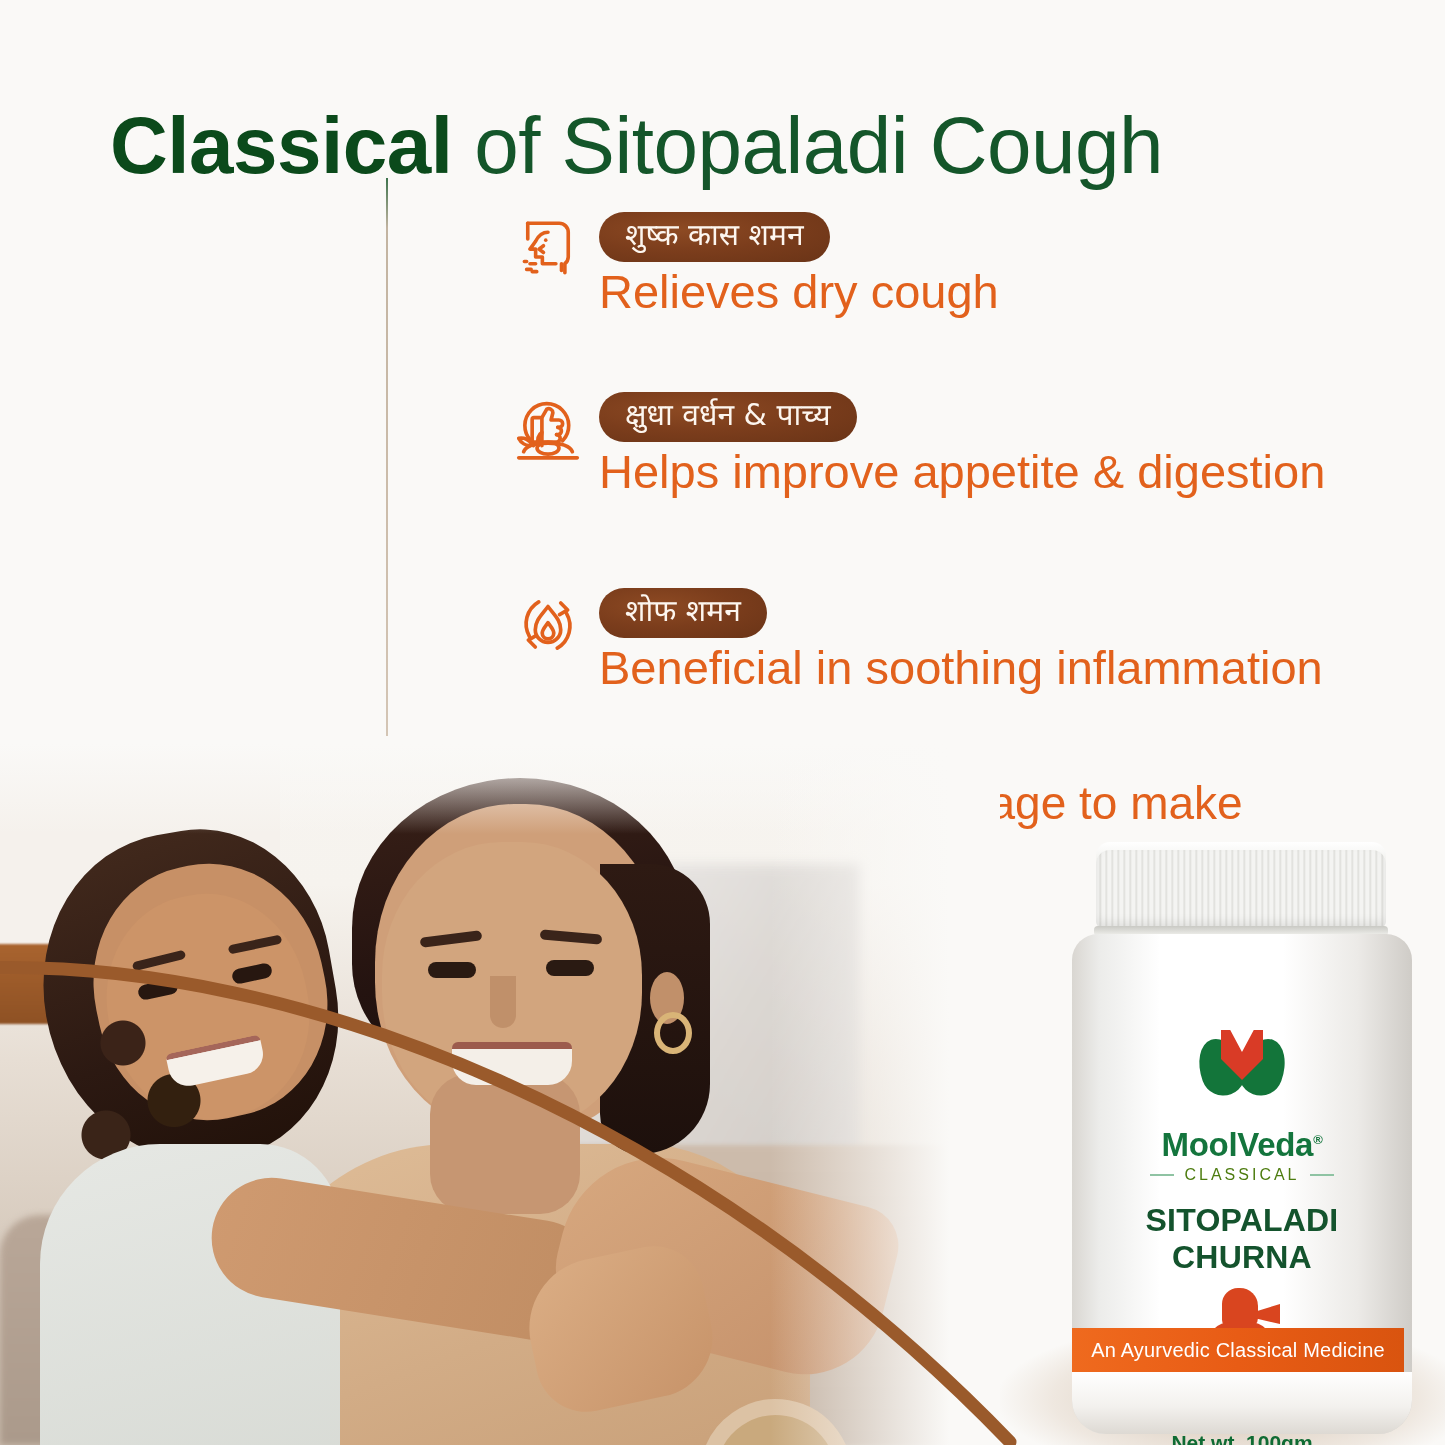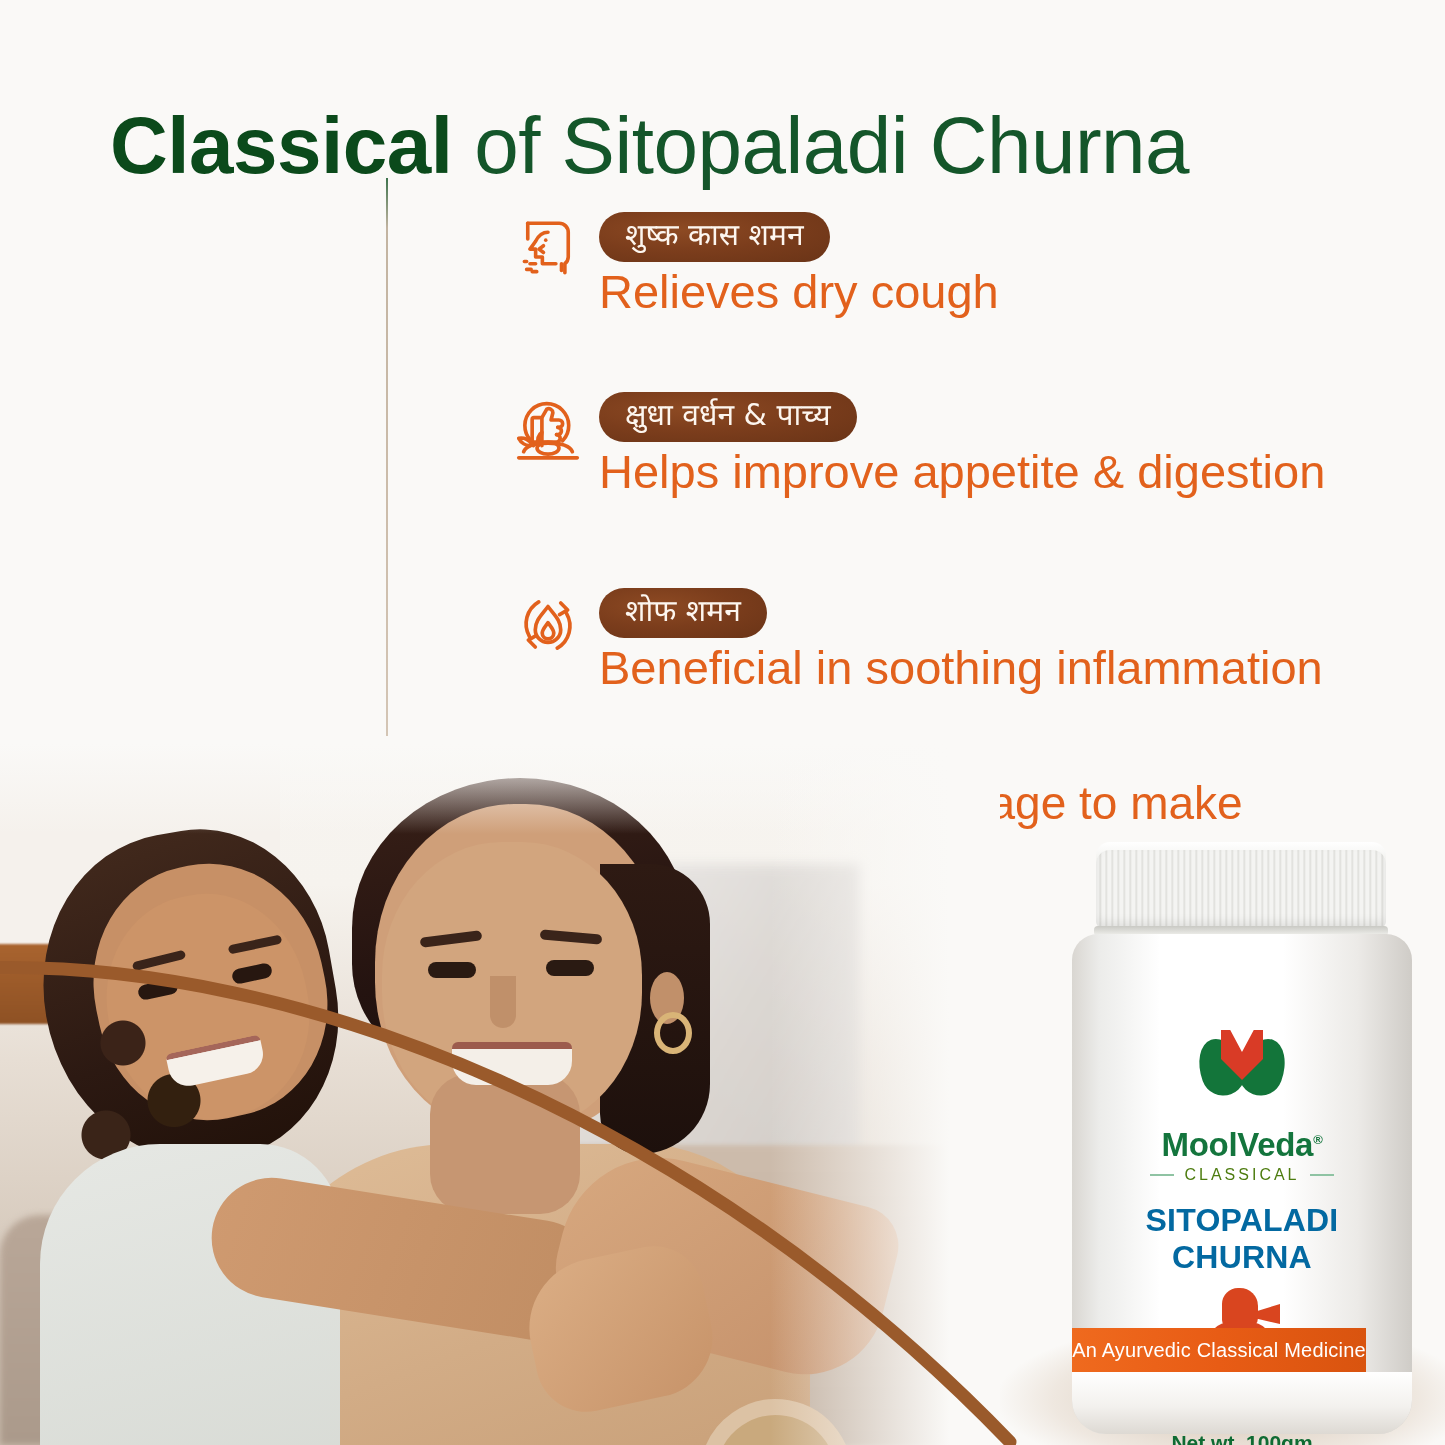--- a/index.html
+++ b/index.html
@@ -341,21 +341,21 @@
   #brand sup { font-size: 13px; vertical-align: super; }
   #brand-sub {
     font-size: 16px; letter-spacing: 3px; color: #4d7c0f;
     margin-top: 5px; display: flex; align-items: center; justify-content: center; gap: 10px;
   }
   #brand-sub::before, #brand-sub::after {
     content: ""; width: 24px; height: 2px; background: #8fc3a3;
   }
   #product-name {
     margin-top: 18px;
-    font-size: 32px; font-weight: 700; color: #0369a1; letter-spacing: .2px;
+    font-size: 32px; font-weight: 700; color: #14532d; letter-spacing: .2px;
   }
   #person-silhouette {
     margin: 12px auto 0 auto; width: 88px; height: 86px; position: relative;
   }
   #person-silhouette .ph-head {
     position:absolute; left: 24px; top: 0; width: 36px; height: 40px;
     background:#d9451f; border-radius: 16px 18px 10px 8px;
   }
   #person-silhouette .ph-body {
     position:absolute; left: 10px; top: 34px; width: 64px; height: 52px;
@@ -368,40 +368,40 @@
   #badge {
     margin: 6px auto 0 auto;
     background:#e4501f; color:#fff; border-radius: 7px;
     font-size: 13px; font-weight: 700; line-height: 1.28;
     padding: 5px 10px; display: inline-block;
   }
   #netwt {
     margin-top: 8px; font-size: 21px; font-weight: 700; color: #0f6b33;
   }
   #band {
-    position: absolute; left: 32px; top: 478px; width: 294px; height: 44px;
+    position: absolute; left: 32px; top: 478px; width: 332px; height: 44px;
     background: linear-gradient(to right, #ef6a1e 0%, #e85c15 50%, #d9540f 100%);
     display: flex; align-items: center; justify-content: center;
   }
   #band span {
     color: #fff; font-size: 20px; letter-spacing: .2px;
   }
   #body-bottom-gloss {
     position:absolute; left: 32px; top: 522px; width: 340px; height: 62px;
     background: linear-gradient(to bottom, #ffffff 0%, #f3f1ee 55%, #ddd9d3 100%);
     border-radius: 0 0 34px 34px;
   }
 </style>
 </head>
 <body>
 
 <div id="page">
 
   <h1 id="title">
-    <span class="t-bold">Classical</span><span class="t-reg"> of Sitopaladi Churna</span>
+    <span class="t-bold">Classical</span><span class="t-reg"> of Sitopaladi Cough</span>
   </h1>
 
   <div id="divider"></div>
 
   <div class="benefit" id="benefit-0">
     <div class="b-icon">
       <svg width="72" height="72" viewBox="0 0 64 64" fill="none" stroke="#e2611c" stroke-width="3.2" stroke-linecap="round" stroke-linejoin="round">
         <path d="M14 10h28a8 8 0 0 1 8 8v22a8 8 0 0 1-3 6v8"></path>
         <path d="M14 10v14"></path>
         <path d="M44 46v6"></path>

